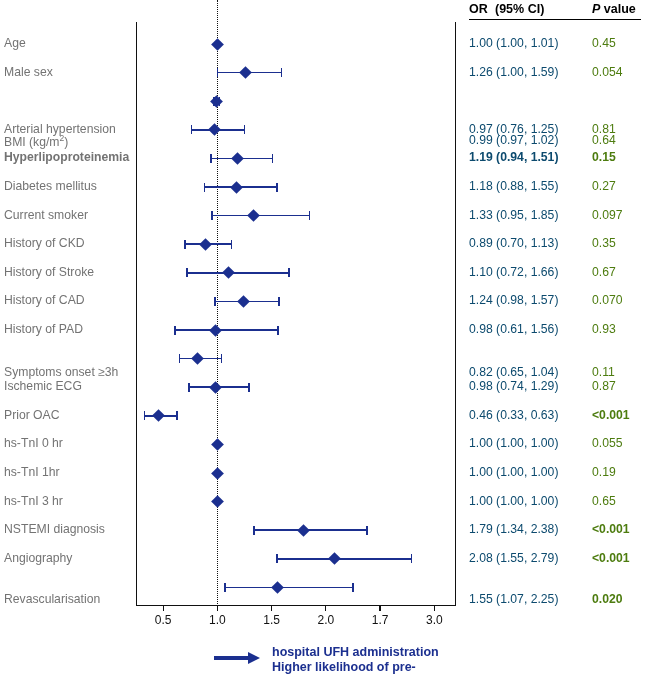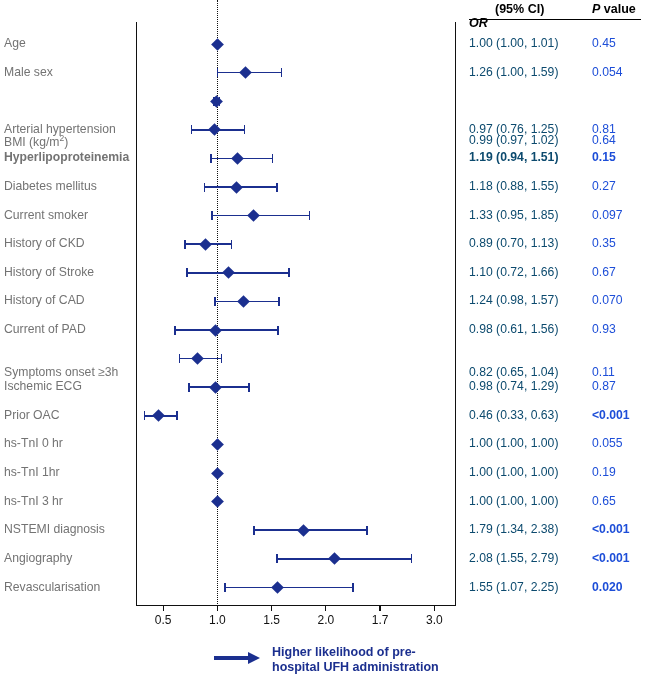--- a/index.html
+++ b/index.html
@@ -17,21 +17,21 @@
     overflow: hidden;
   }
   
   .hdr {
     position: absolute;
     font-size: 12.5px;
     font-weight: bold;
     color: #000;
     white-space: nowrap;
   }
-  .hdr-or { left: 469px; top: 16px; font-style: italic; }
+  .hdr-or { left: 469px; top: 2px; }
   .hdr-ci { left: 495px; top: 2px; }
   .hdr-p  { left: 592px; top: 2px; }
   .hdr-p i { font-style: italic; }
   .hdr-rule {
     position: absolute;
     left: 469px; top: 19px;
     width: 172px; height: 1px;
     background: #000;
   }
   
@@ -55,21 +55,21 @@
     top: 6px;
     font-size: 12.2px;
     color: #0c4a6e;
     white-space: nowrap;
   }
   .row-p {
     position: absolute;
     left: 592px;
     top: 6px;
     font-size: 12.2px;
-    color: #1d4ed8;
+    color: #4d7c0f;
     white-space: nowrap;
   }
   .row-p.bold { font-weight: bold; }
   
   #plot {
     position: absolute;
     left: 136px;
     top: 22px;
     width: 269px;
     height: 584px;
@@ -210,21 +210,21 @@
         <div class="row-label">History of Stroke</div>
         <div class="row-est">1.10 (0.72, 1.66)</div>
         <div class="row-p">0.67</div>
       </div>
       <div class="row" style="top: 287.4px;">
         <div class="row-label">History of CAD</div>
         <div class="row-est">1.24 (0.98, 1.57)</div>
         <div class="row-p">0.070</div>
       </div>
       <div class="row" style="top: 316px;">
-        <div class="row-label">Current of PAD</div>
+        <div class="row-label">History of PAD</div>
         <div class="row-est">0.98 (0.61, 1.56)</div>
         <div class="row-p">0.93</div>
       </div>
       <div class="row" style="top: 344.6px; margin-top: 14px;">
         <div class="row-label">Symptoms onset ≥3h</div>
         <div class="row-est">0.82 (0.65, 1.04)</div>
         <div class="row-p">0.11</div>
       </div>
       <div class="row" style="top: 373.2px;">
         <div class="row-label">Ischemic ECG</div>
@@ -254,21 +254,21 @@
       <div class="row" style="top: 516.2px;">
         <div class="row-label">NSTEMI diagnosis</div>
         <div class="row-est">1.79 (1.34, 2.38)</div>
         <div class="row-p bold">&lt;0.001</div>
       </div>
       <div class="row" style="top: 544.8px;">
         <div class="row-label">Angiography</div>
         <div class="row-est">2.08 (1.55, 2.79)</div>
         <div class="row-p bold">&lt;0.001</div>
       </div>
-      <div class="row" style="top: 574px; padding-left: 23px;">
+      <div class="row" style="top: 586px; padding-left: 23px;">
         <div class="row-label">Revascularisation</div>
         <div class="row-est">1.55 (1.07, 2.25)</div>
         <div class="row-p bold">0.020</div>
       </div>
     </div>
 
   <div id="plot">
     <div class="axis-box"></div>
     <div id="refline" class="refline" style="left: 81.3559px;"></div>
     <div id="marks">
@@ -367,16 +367,16 @@
         <div class="tick" style="left: 297.705px;"></div>
         <div class="ticklab" style="left: 298.305px;">3.0</div>
       </div>
   </div>
 
   <div class="foot-arrow">
     <div class="shaft"></div>
     <div class="head"></div>
   </div>
   <div class="foot-text">
+    <div>hospital UFH administration</div>
     <div>Higher likelihood of pre-</div>
-    <div>hospital UFH administration</div>
   </div>
 </div>
 
 </body></html>

